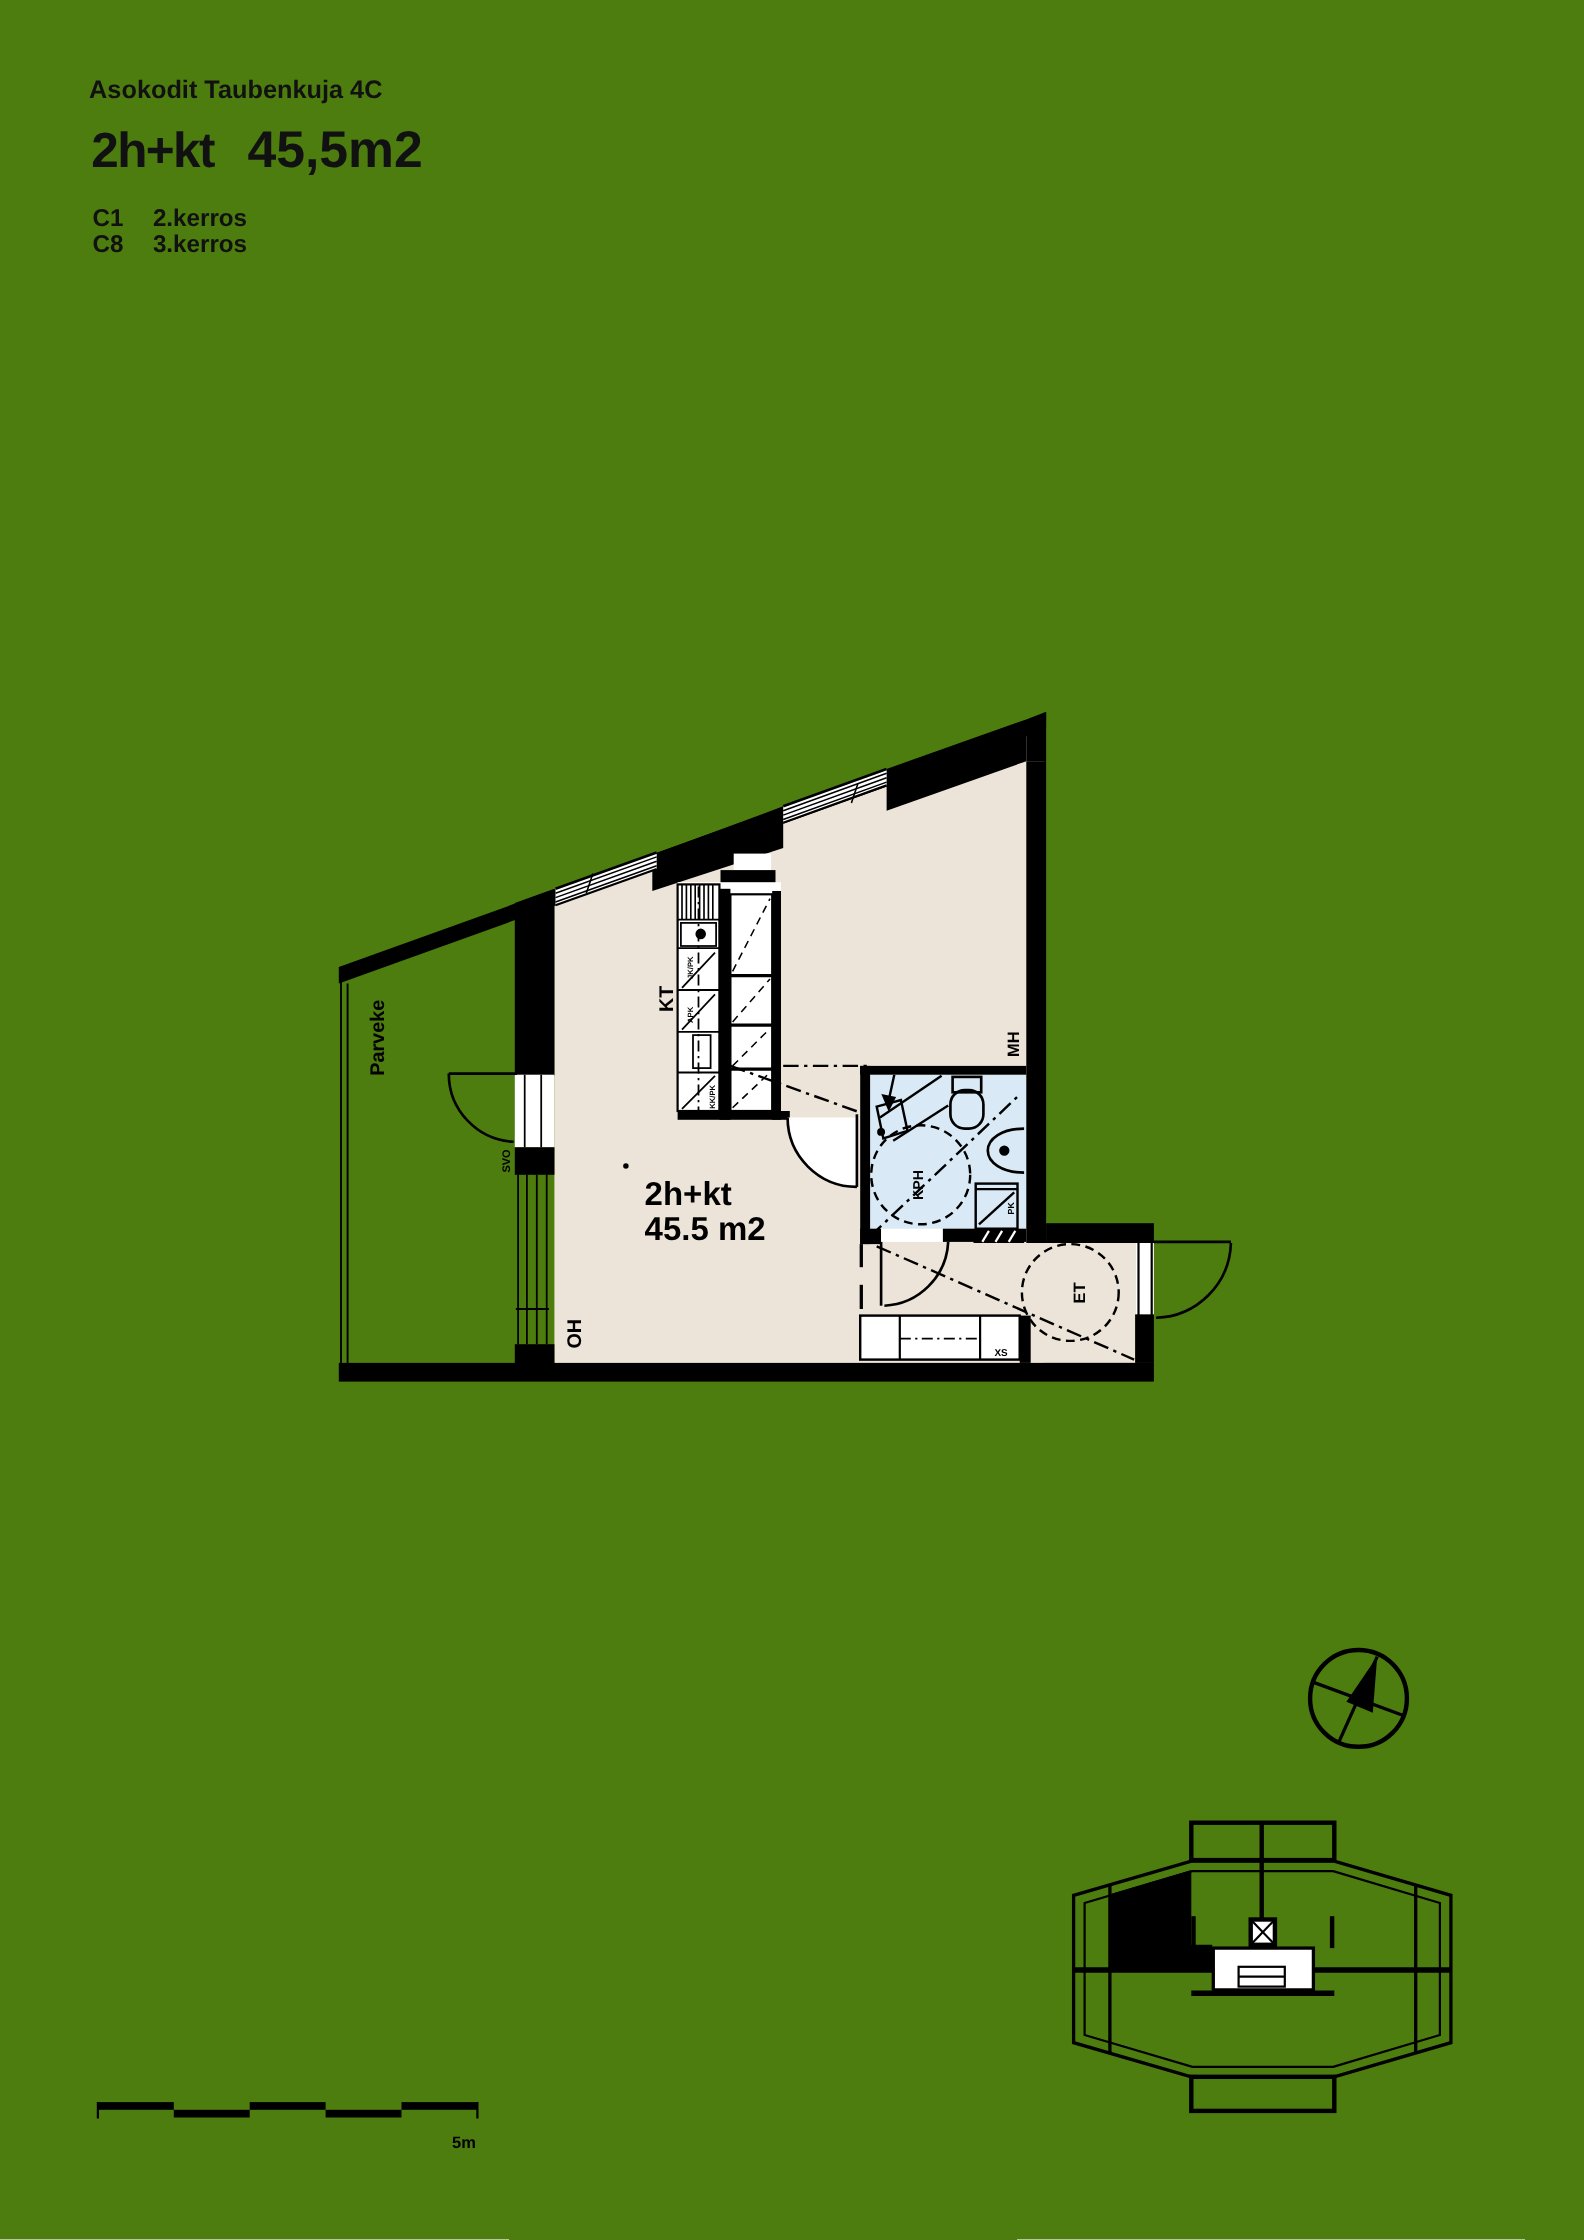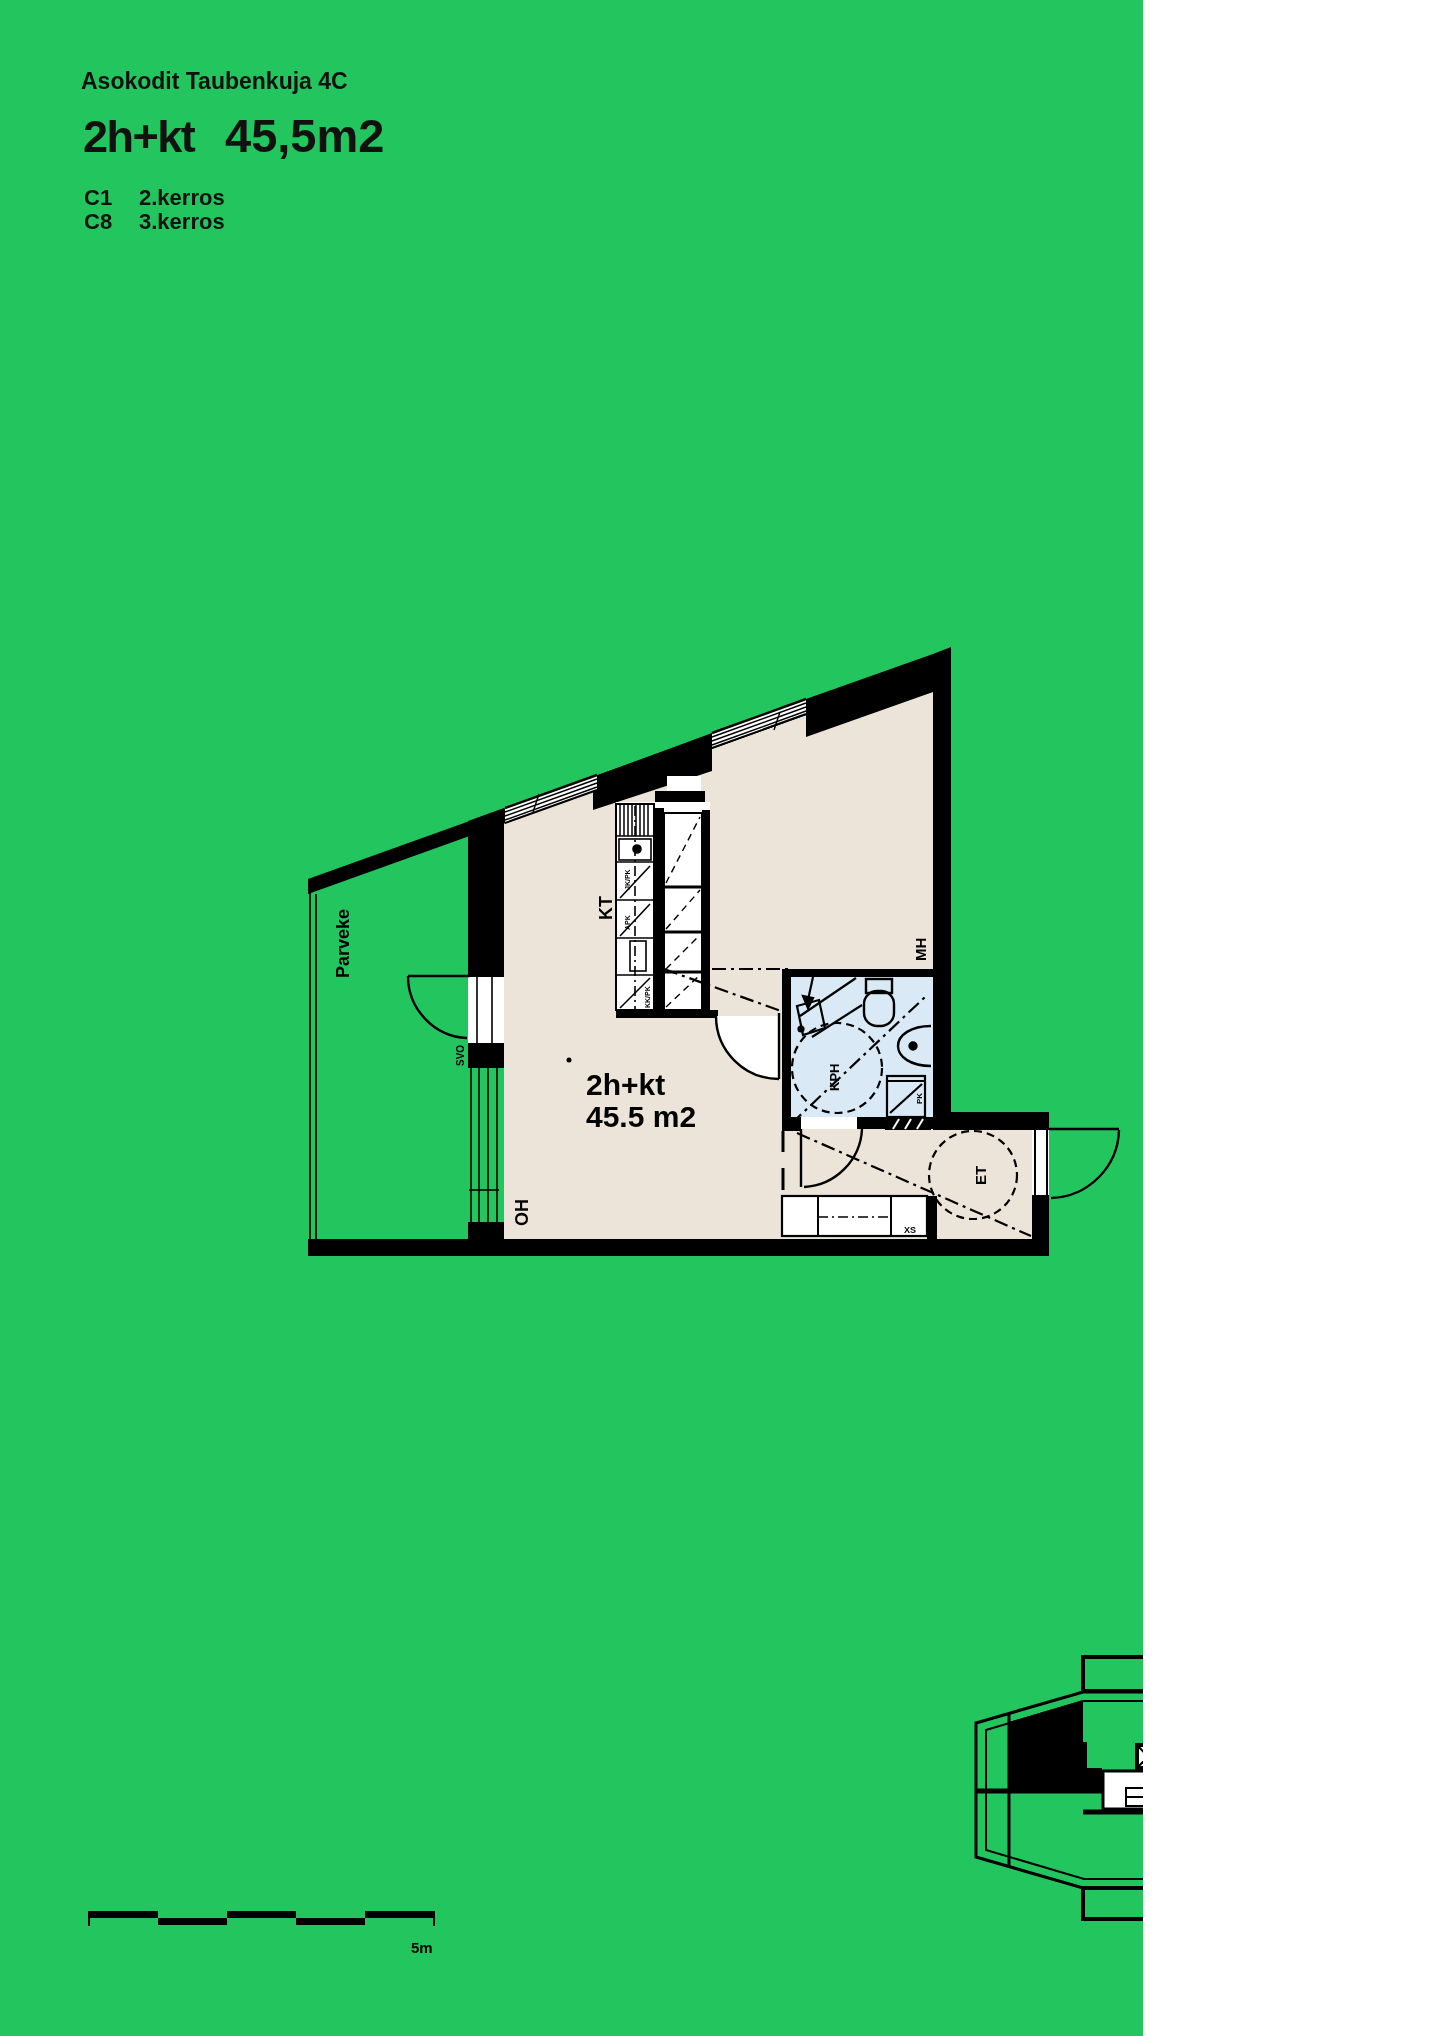--- a/index.html
+++ b/index.html
@@ -1,16 +1,16 @@
 <!DOCTYPE html>
 <html><head>
 <meta charset="utf-8">
 <style>
   html,body{margin:0;padding:0;background:#fff;}
-  #page{position:relative;width:1143px;height:2036px;background:#22c55e;overflow:hidden;
+  #page{position:relative;width:1440px;height:2036px;background:#4d7c0f;overflow:hidden;
         font-family:"Liberation Sans",sans-serif;}
   svg{position:absolute;left:0;top:0;}
   .hdr1{font-size:23px;font-weight:bold;fill:#111;}
   .hdr2{font-size:47px;font-weight:bold;fill:#111;}
   .hdr3{font-size:22px;font-weight:bold;fill:#111;}
   .lbl{font-weight:bold;fill:#000;}
 </style>
 </head>
 <body>
 <div id="page">

